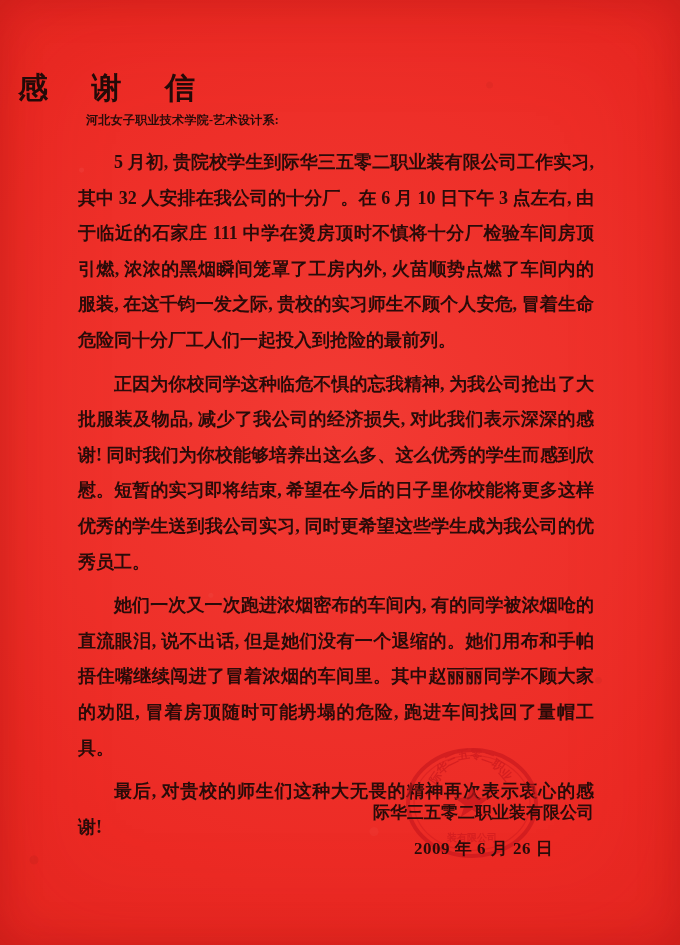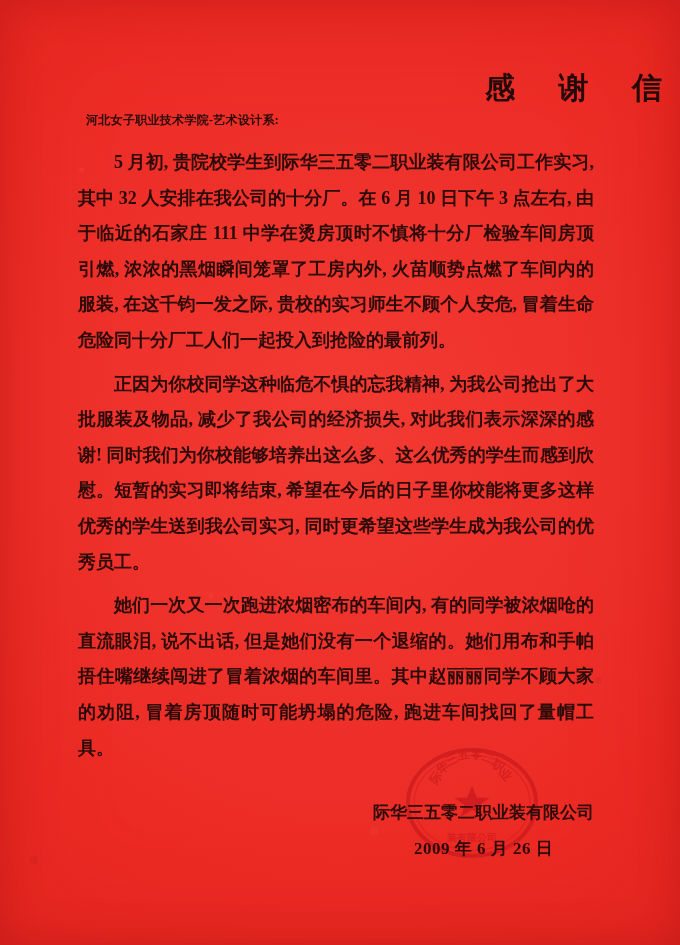--- a/index.html
+++ b/index.html
@@ -49,21 +49,21 @@
     top: 0;
     width: 680px;
     height: 945px;
     color: #2b0d0c;
   }
   .title {
     position: absolute;
     top: 68px;
     left: 0;
     right: 0;
-    text-align: right;
+    text-align: left;
     font-size: 30px;
     font-weight: bold;
     letter-spacing: 18px;
     text-indent: 18px;
     color: #230a08;
     font-family: "Liberation Serif", serif;
   }
   .salutation {
     position: absolute;
     top: 112px;
@@ -124,20 +124,21 @@
   <div class="content">
 
     <div class="title">感 谢 信</div>
 
     <div class="salutation">河北女子职业技术学院-艺术设计系:</div>
 
     <div class="body-text">
       <p>5 月初, 贵院校学生到际华三五零二职业装有限公司工作实习, 其中 32 人安排在我公司的十分厂。在 6 月 10 日下午 3 点左右, 由于临近的石家庄 111 中学在烫房顶时不慎将十分厂检验车间房顶引燃, 浓浓的黑烟瞬间笼罩了工房内外, 火苗顺势点燃了车间内的服装, 在这千钧一发之际, 贵校的实习师生不顾个人安危, 冒着生命危险同十分厂工人们一起投入到抢险的最前列。</p>
       <p>正因为你校同学这种临危不惧的忘我精神, 为我公司抢出了大批服装及物品, 减少了我公司的经济损失, 对此我们表示深深的感谢! 同时我们为你校能够培养出这么多、这么优秀的学生而感到欣慰。短暂的实习即将结束, 希望在今后的日子里你校能将更多这样优秀的学生送到我公司实习, 同时更希望这些学生成为我公司的优秀员工。</p>
       <p>她们一次又一次跑进浓烟密布的车间内, 有的同学被浓烟呛的直流眼泪, 说不出话, 但是她们没有一个退缩的。她们用布和手帕捂住嘴继续闯进了冒着浓烟的车间里。其中赵丽丽同学不顾大家的劝阻, 冒着房顶随时可能坍塌的危险, 跑进车间找回了量帽工具。</p>
+      <p>最后, 对贵校的师生们这种大无畏的精神再次表示衷心的感谢!</p>
     </div>
 
     <div class="stamp">
       <svg width="148" height="122" viewBox="0 0 148 122">
         <g transform="translate(74,61)">
           <ellipse cx="0" cy="0" rx="64" ry="53" fill="none" stroke="#c4161c" stroke-width="4" opacity="0.85"></ellipse>
           <ellipse cx="0" cy="0" rx="58" ry="47.5" fill="none" stroke="#c4161c" stroke-width="1.2" opacity="0.5"></ellipse>
           <polygon points="0,-17 5.0,-5.3 17.5,-5.3 7.4,2.2 11.2,14.0 0,6.8 -11.2,14.0 -7.4,2.2 -17.5,-5.3 -5.0,-5.3" fill="#c4161c" opacity="0.95"></polygon>
           <g fill="#c4161c" opacity="0.8" font-family="'Liberation Serif', serif" font-size="12" font-weight="bold">
             <text transform="rotate(-55) translate(0,-40)" text-anchor="middle">际</text>

